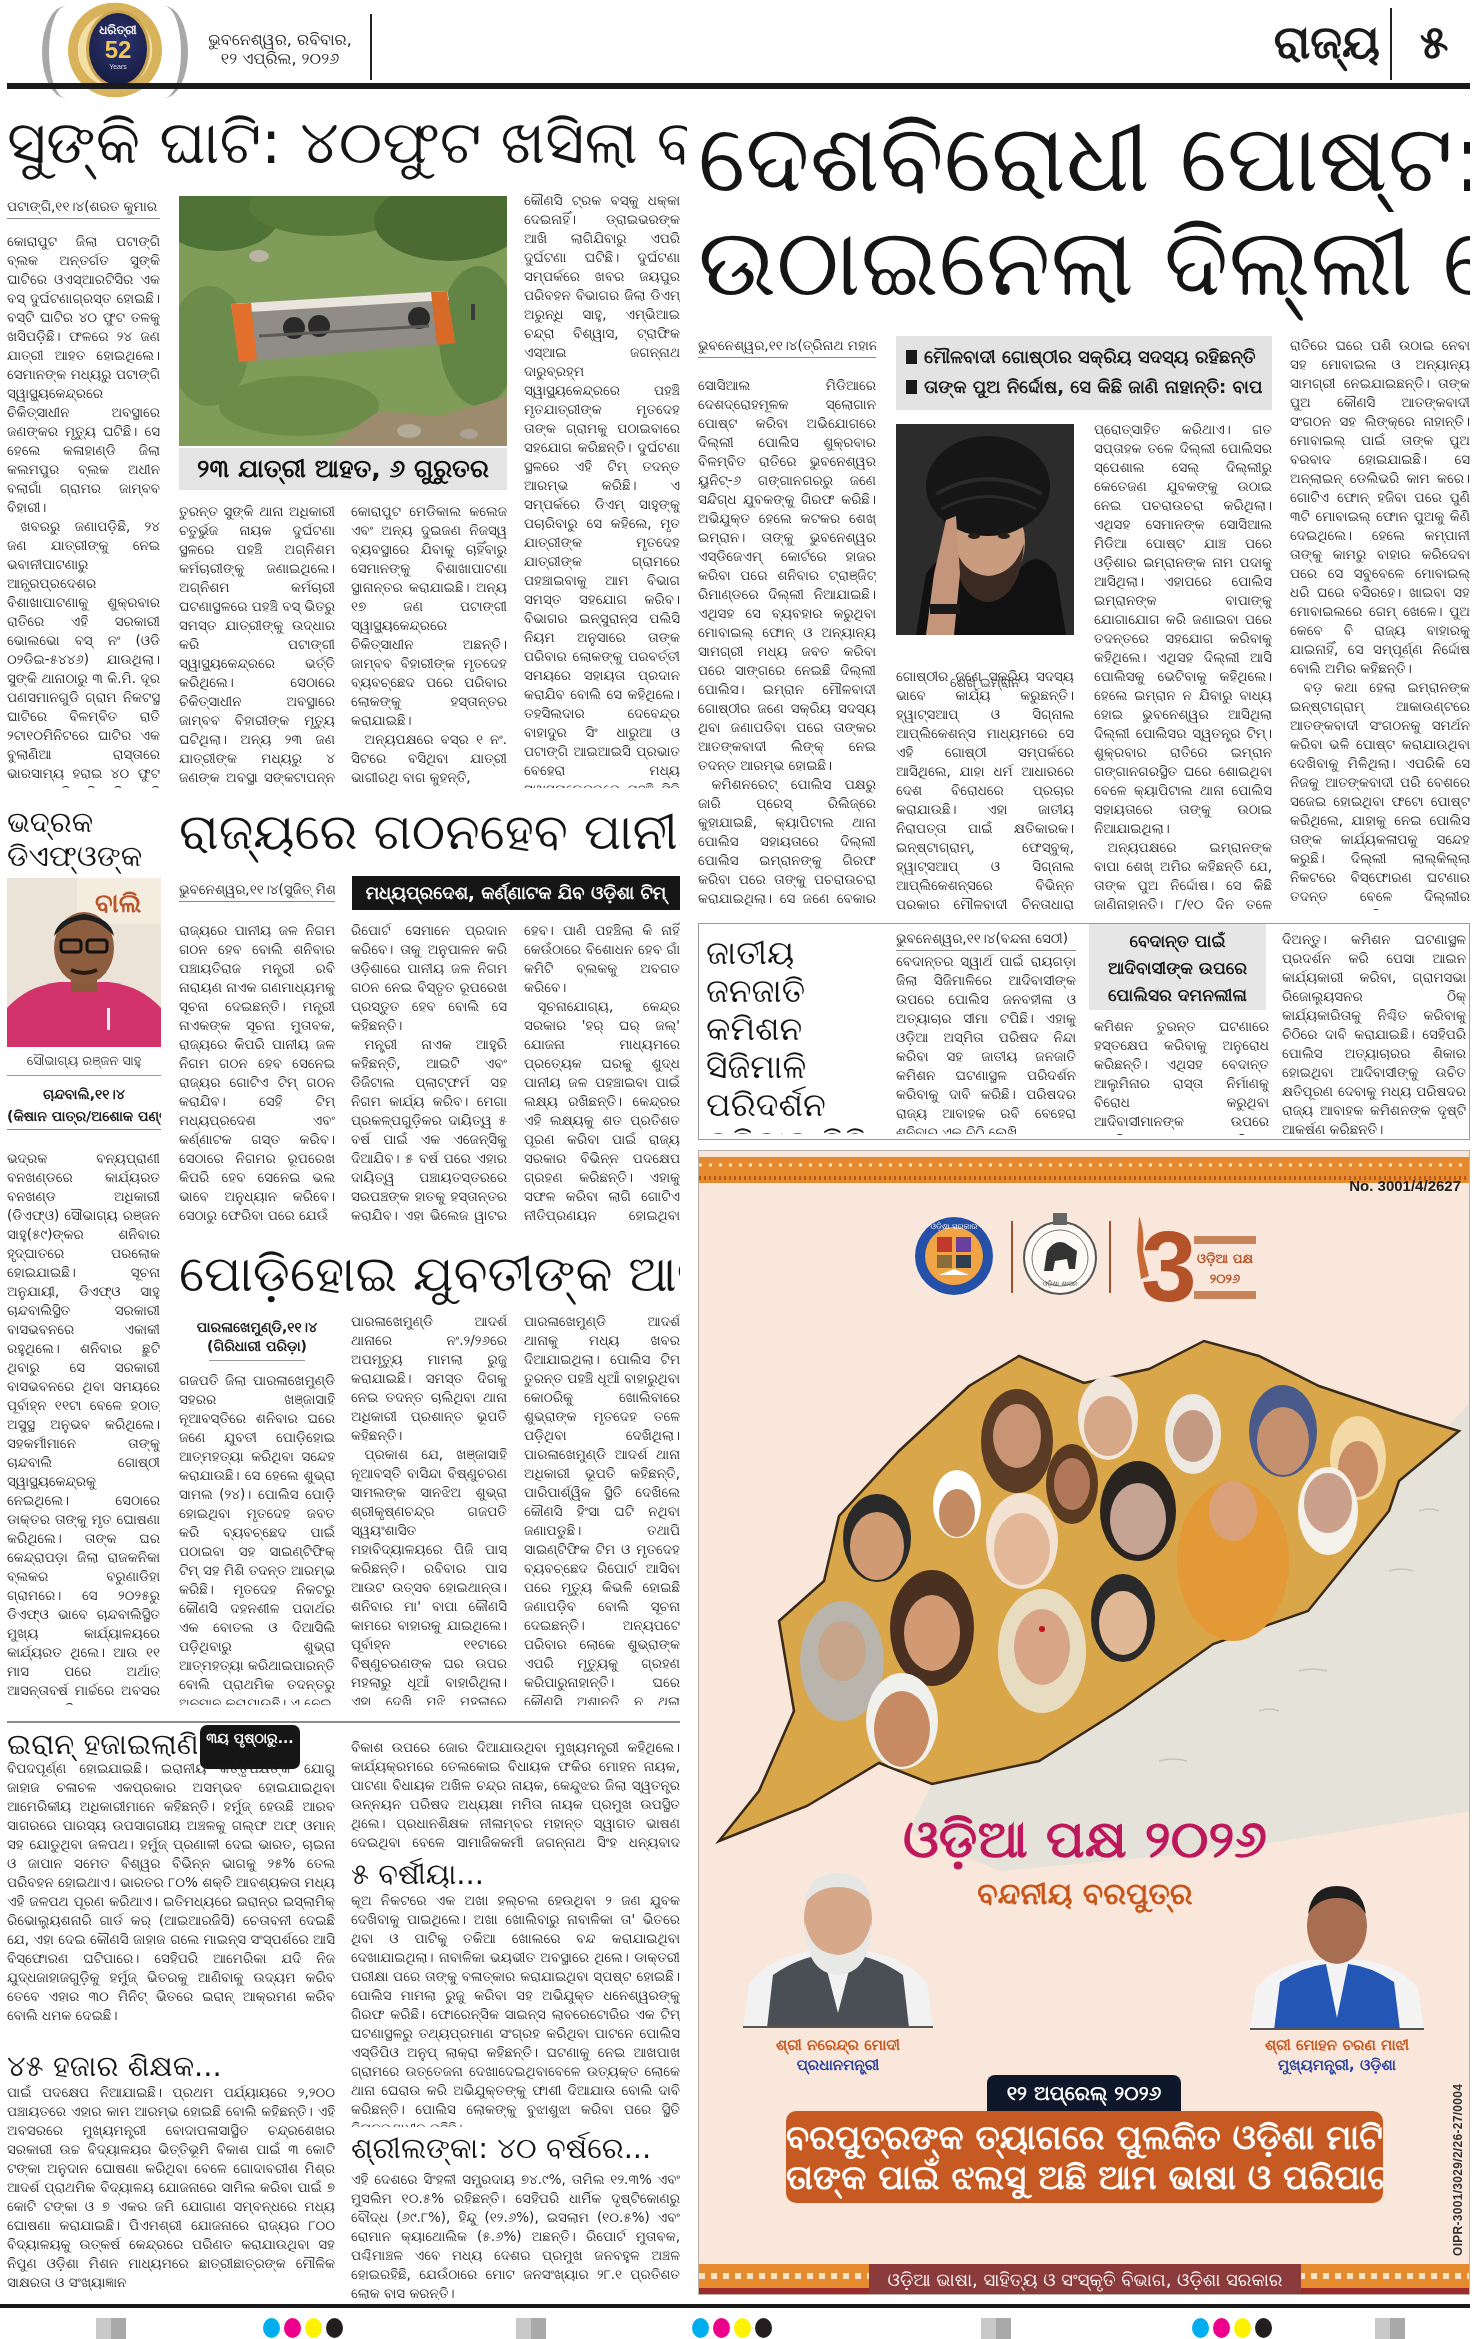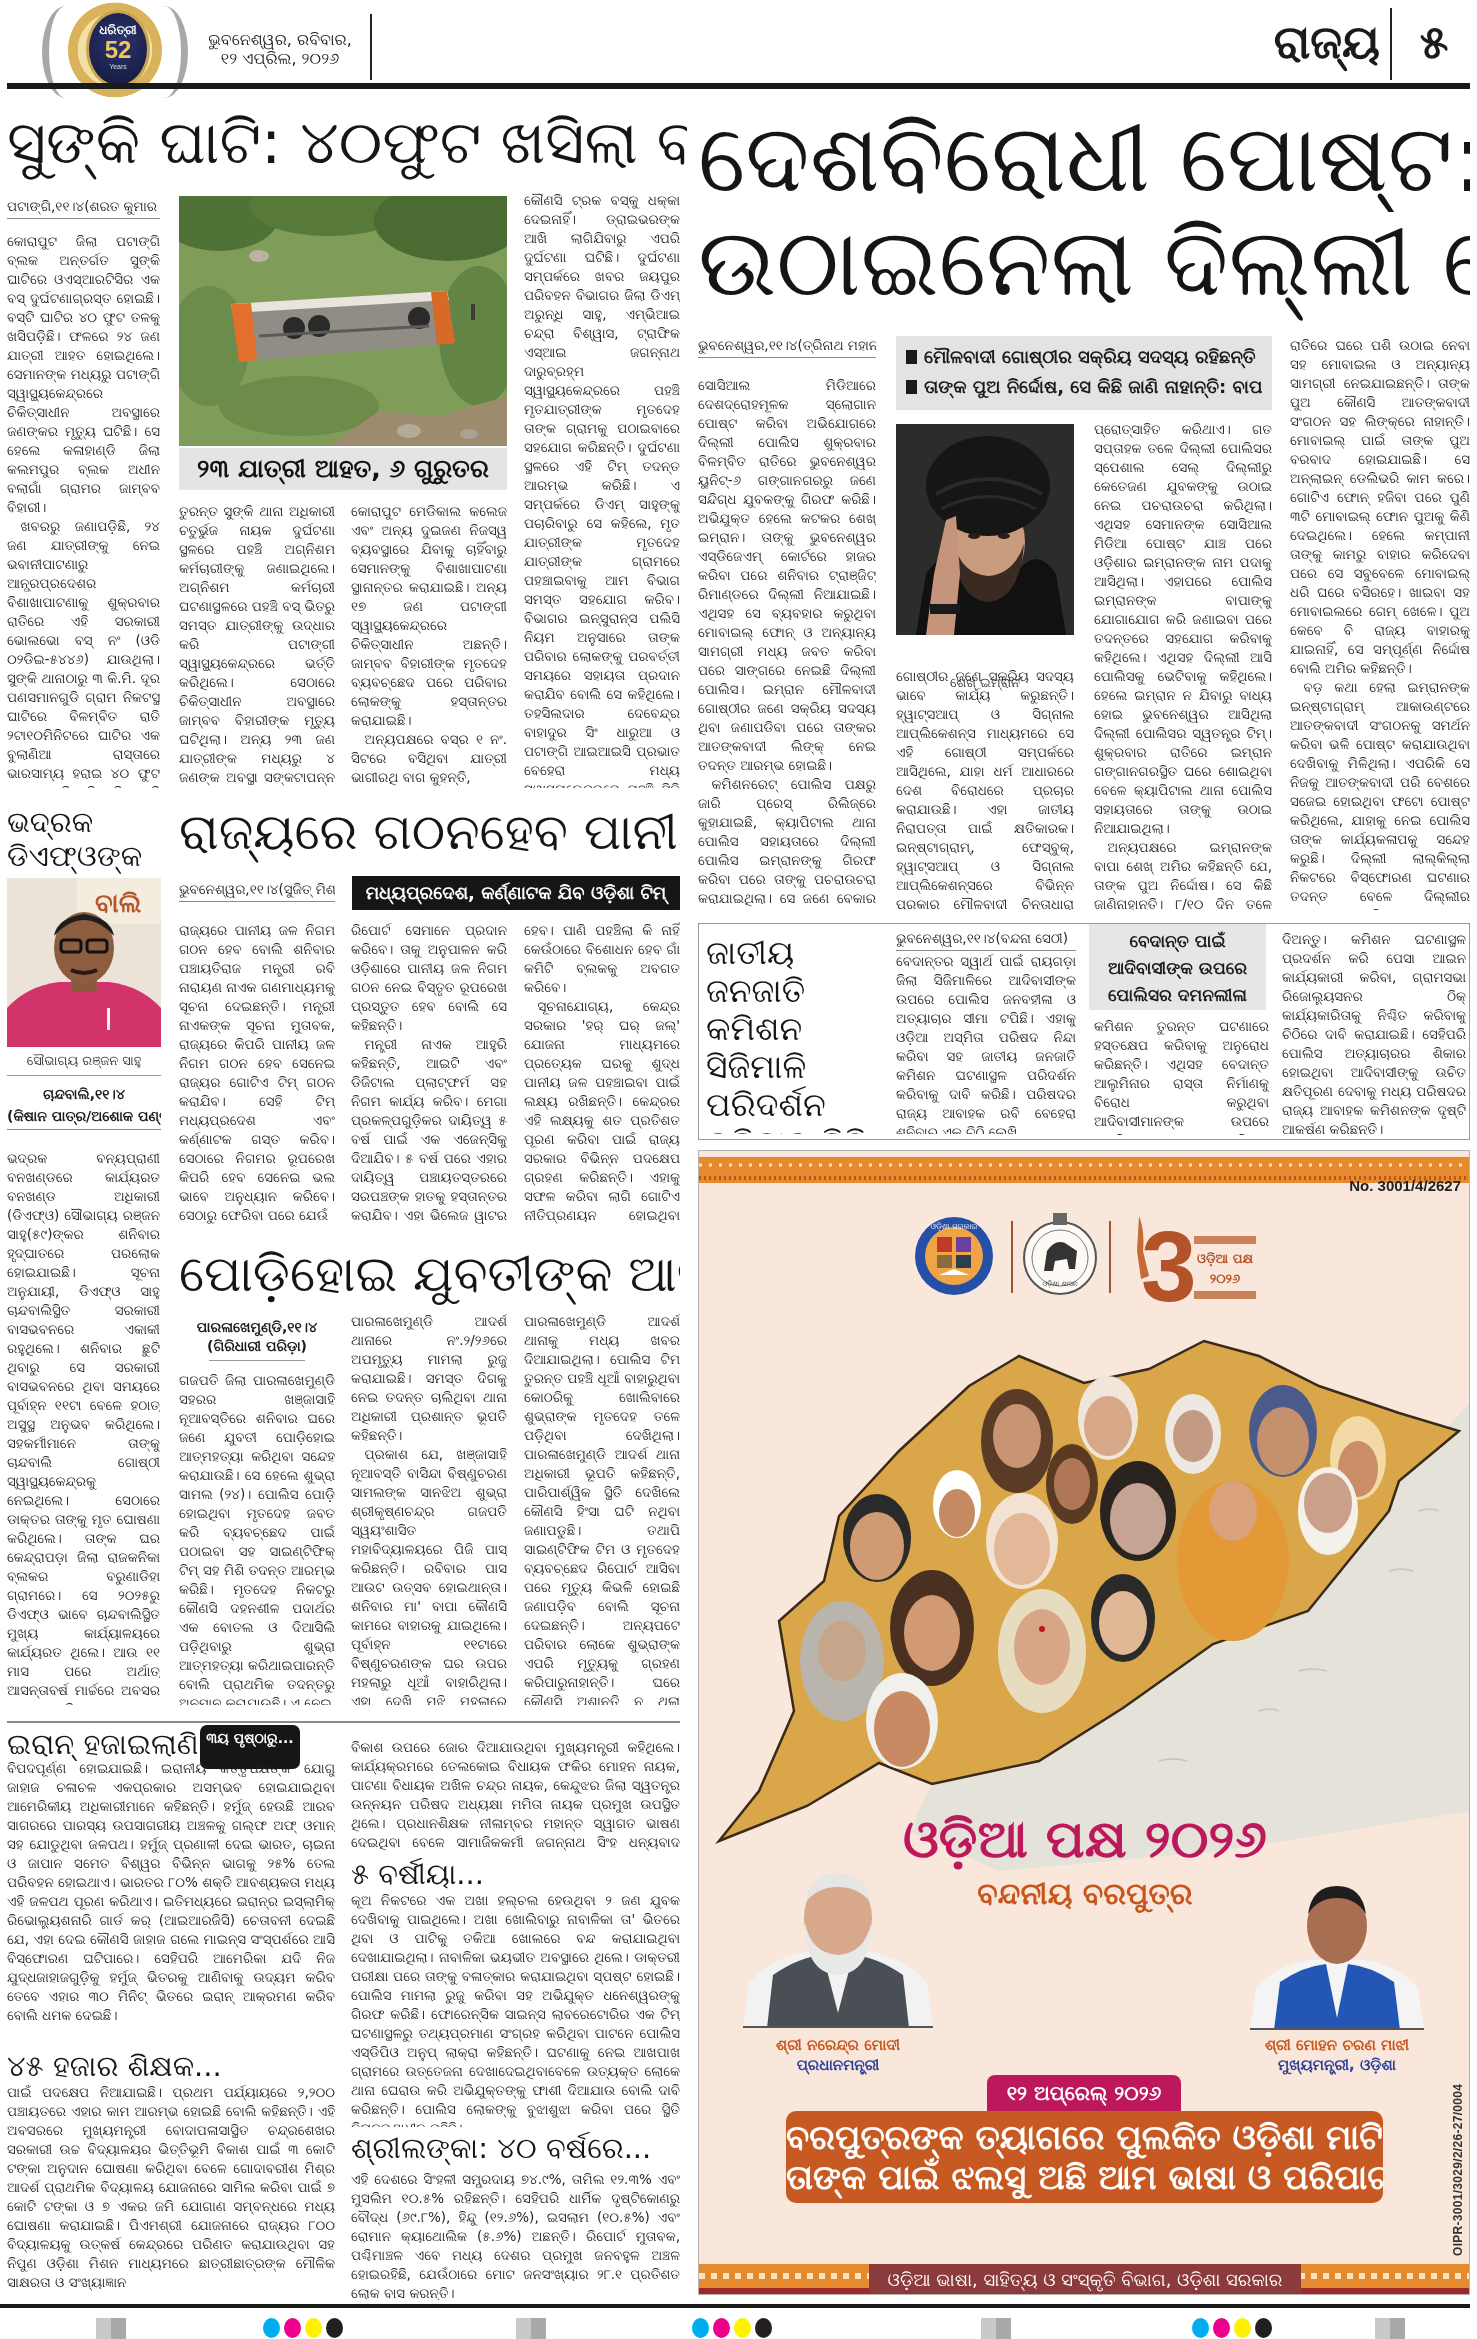--- a/index.html
+++ b/index.html
@@ -24,21 +24,21 @@
   
   .logo-ring{position:absolute;border-radius:50%;}
   .reg-square{position:absolute;width:30px;height:22px;background:linear-gradient(90deg,#c9c9c9 0 50%,#a9a9a9 50% 100%);}
   .cmyk{position:absolute;display:flex;gap:4px;}
   .cmyk span{display:block;width:17px;height:20px;border-radius:50%;}
   
   #ad{position:absolute;left:698px;top:1150px;width:772px;height:1145px;background:#f8e7da;border:1px solid #b9b0a8;box-sizing:border-box;overflow:hidden;}
   #ad .layer{position:absolute;left:0;top:0;width:772px;height:1145px;}
   .ad-title{position:absolute;left:0;width:772px;text-align:center;white-space:nowrap;font-weight:bold;}
   .ad-name{position:absolute;text-align:center;white-space:nowrap;font-size:15px;line-height:20px;font-weight:bold;}
-  .pill{position:absolute;background:#be185d;color:#fff;font-weight:bold;text-align:center;border-radius:8px 8px 0 0;font-size:20px;line-height:36px;white-space:nowrap;}
+  .pill{position:absolute;background:#0f172a;color:#fff;font-weight:bold;text-align:center;border-radius:8px 8px 0 0;font-size:20px;line-height:36px;white-space:nowrap;}
   .slogan{position:absolute;background:#c65a22;color:#fff;font-weight:bold;text-align:center;border-radius:10px;font-size:34px;line-height:40px;padding-top:6px;box-sizing:border-box;white-space:nowrap;overflow:hidden;}
   .vcode{position:absolute;transform:rotate(-90deg);transform-origin:left top;font-family:"Liberation Sans",sans-serif;font-weight:bold;font-size:12px;color:#333;white-space:nowrap;letter-spacing:0.3px;}
   .ad-footer-box{position:absolute;background:#8b3b3b;color:#fff;text-align:center;font-size:18px;line-height:32px;white-space:nowrap;overflow:hidden;}
 </style>
 </head>
 <body>
 
 <div id="page">
 
   <div class="abs" style="left:42px;top:0;width:146px;height:104px;">

